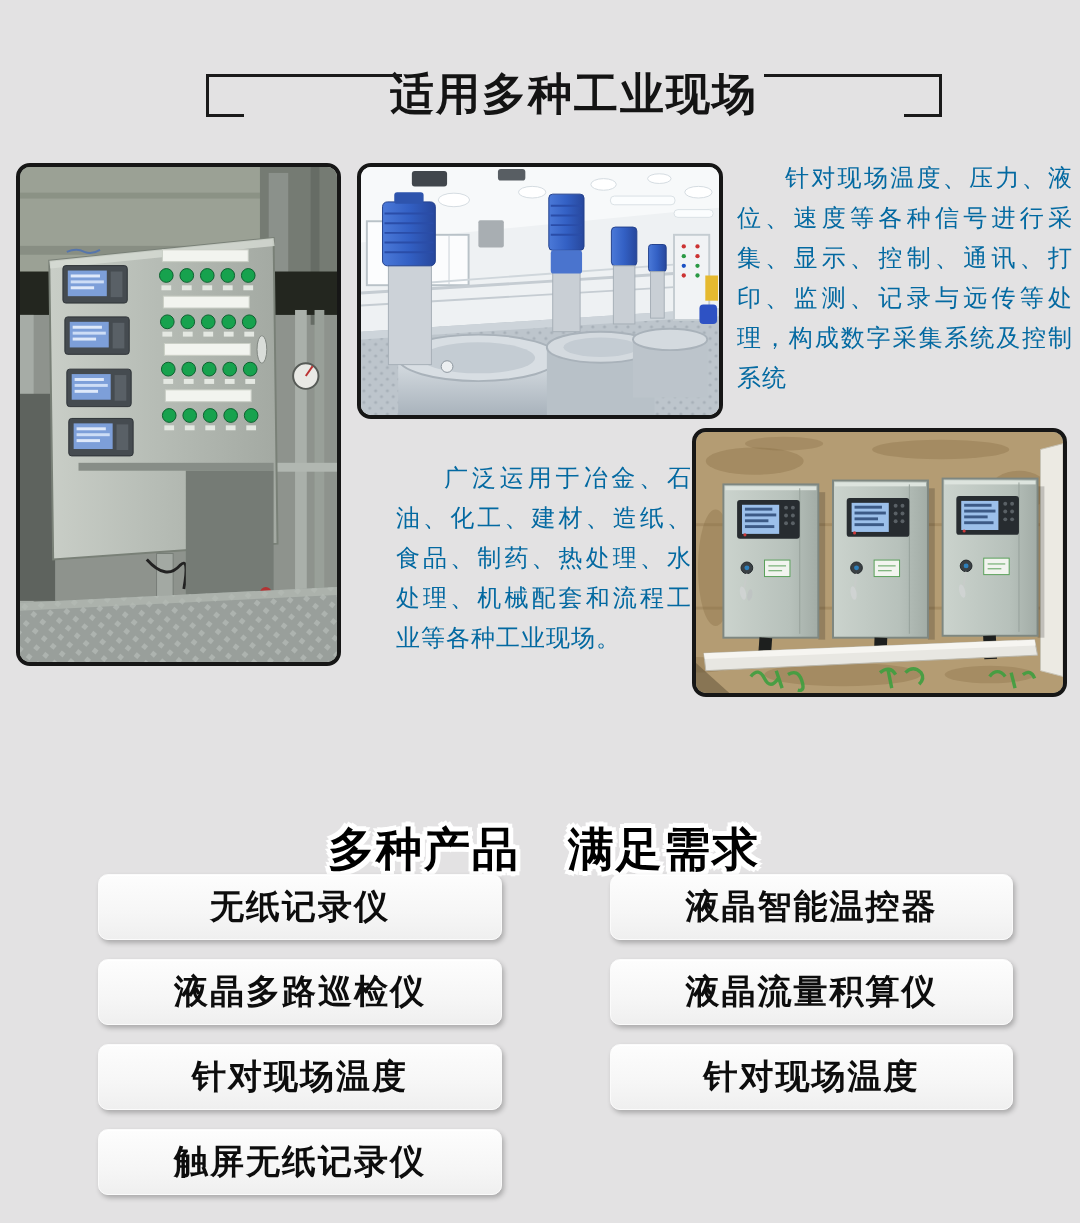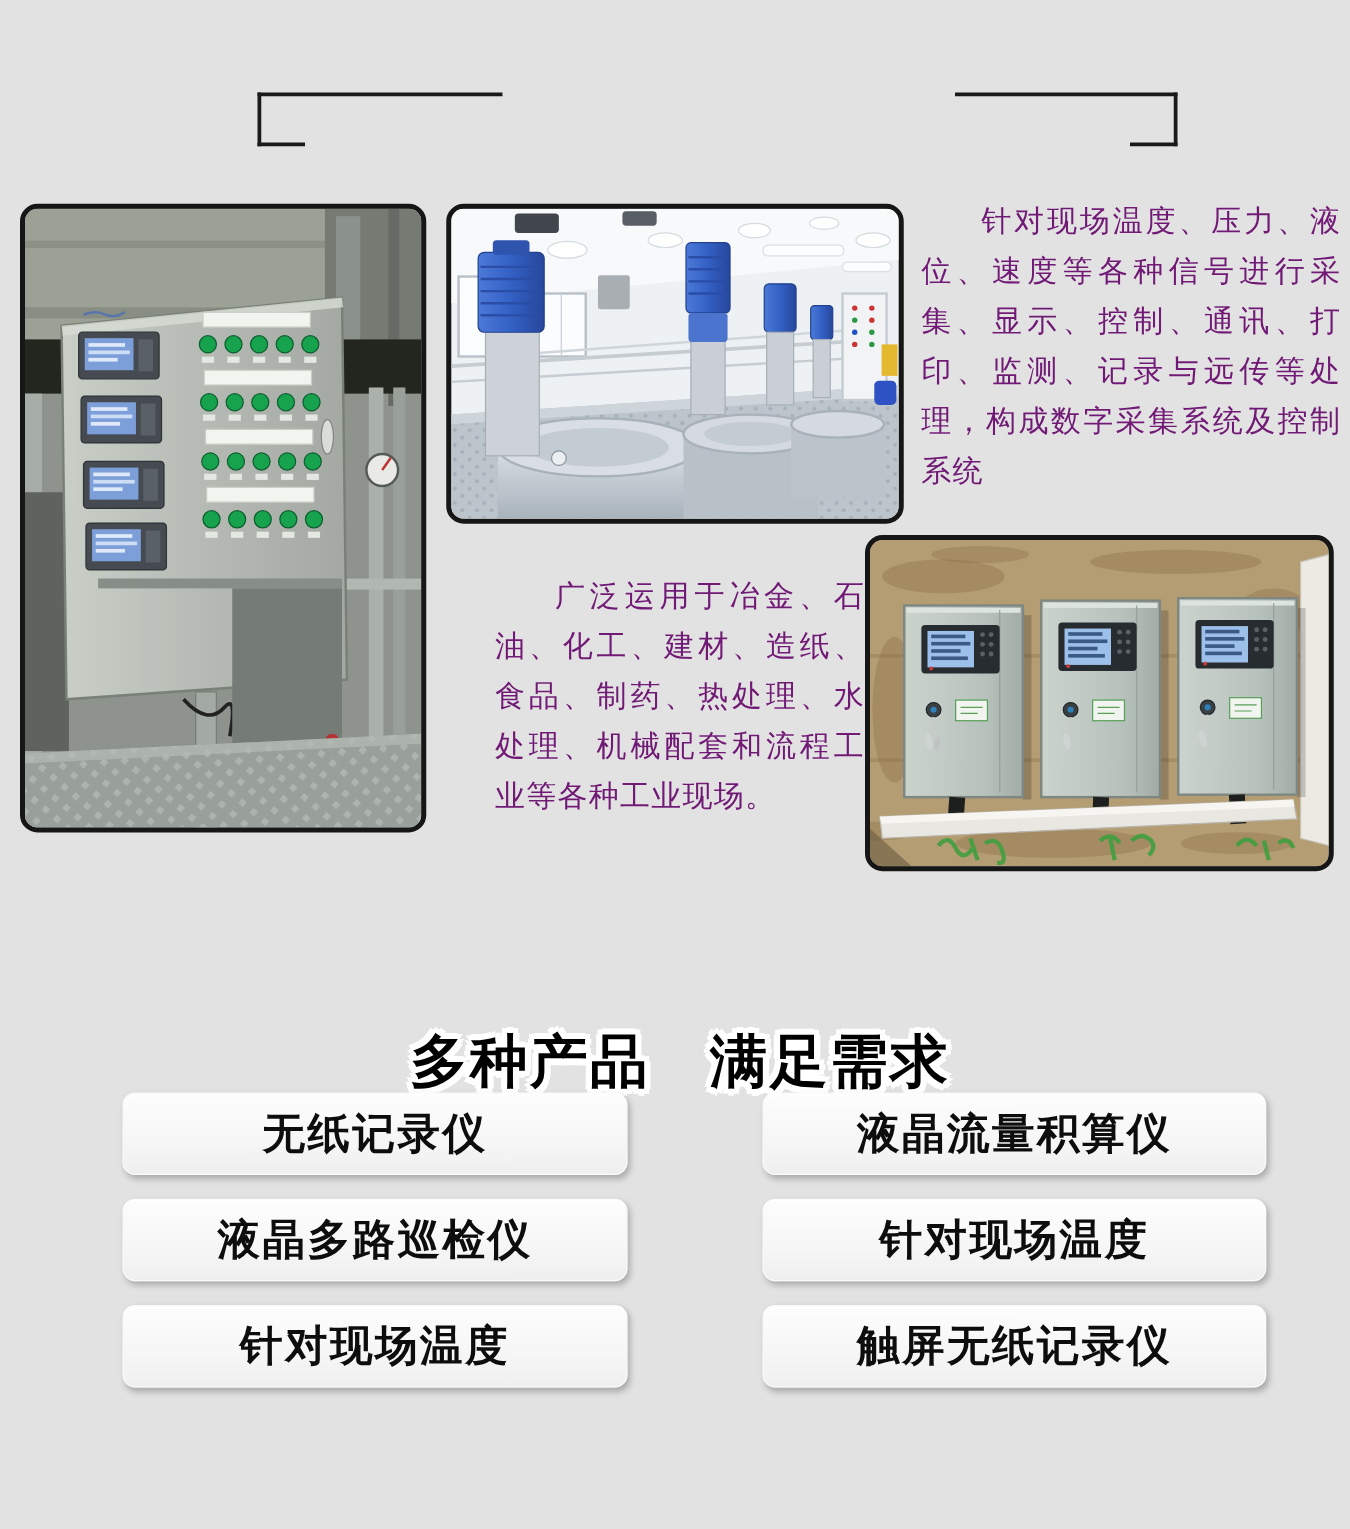--- a/index.html
+++ b/index.html
@@ -40,21 +40,21 @@
     border:4px solid #161616;border-radius:14px;
     overflow:hidden;margin:0;background:#9aa09a;
   }
   .photo svg{display:block;width:100%;height:100%;}
   #photo-panel{left:16px;top:163px;width:325px;height:503px;}
   #photo-plant{left:357px;top:163px;width:366px;height:256px;}
   #photo-boxes{left:692px;top:428px;width:375px;height:269px;}
   
   .para{
     position:absolute;font-size:24px;line-height:40px;
-    text-align:justify;text-indent:2em;color:#701a75;
+    text-align:justify;text-indent:2em;color:#0369a1;
     letter-spacing:1px;margin:0;
   }
   #para-signals{left:737px;top:158px;width:336px;}
   #para-apps{left:380px;top:458px;width:296px;margin-left:16px;}
   
   .products-title{
     position:absolute;left:4px;top:781px;width:100%;
     text-align:center;font-size:46px;font-weight:bold;color:#000;
     text-shadow:
       -4px -4px 0 #fff, 4px -4px 0 #fff, -4px 4px 0 #fff, 4px 4px 0 #fff,
@@ -75,20 +75,21 @@
     border:1px solid #fbfbfb;
     display:flex;align-items:center;justify-content:center;
     font-size:34px;font-weight:bold;color:#0d0d0d;
     letter-spacing:2px;cursor:pointer;box-sizing:border-box;
   }
 </style>
 </head>
 <body>
 
 <header class="header-wrap">
+  <h1 class="page-title">适用多种工业现场</h1>
   <div class="bk bk-line-l"></div>
   <div class="bk bk-vert-l"></div>
   <div class="bk bk-foot-l"></div>
   <div class="bk bk-line-r"></div>
   <div class="bk bk-vert-r"></div>
   <div class="bk bk-foot-r"></div>
 </header>
 
 <figure class="photo" id="photo-panel">
 <svg viewBox="0 0 325 502" preserveAspectRatio="none">
@@ -499,18 +500,19 @@
     <path d="M188,248 q10,-8 16,2 M196,244 l4,20 M214,248 q8,-8 16,0 q4,6 -2,12"></path>
     <path d="M300,252 q8,-10 16,0 M322,248 l4,16 M334,250 q8,-6 12,4"></path>
   </g>
 </svg>
 </figure>
 
 <h2 class="products-title">多种产品　满足需求</h2>
 
 <div class="product-grid">
   <div class="product-button">无纸记录仪</div>
+  <div class="product-button">液晶智能温控器</div>
+  <div class="product-button">液晶多路巡检仪</div>
   <div class="product-button">液晶流量积算仪</div>
-  <div class="product-button">液晶多路巡检仪</div>
   <div class="product-button">针对现场温度</div>
   <div class="product-button">针对现场温度</div>
   <div class="product-button">触屏无纸记录仪</div>
 </div>
 
 </body></html>

